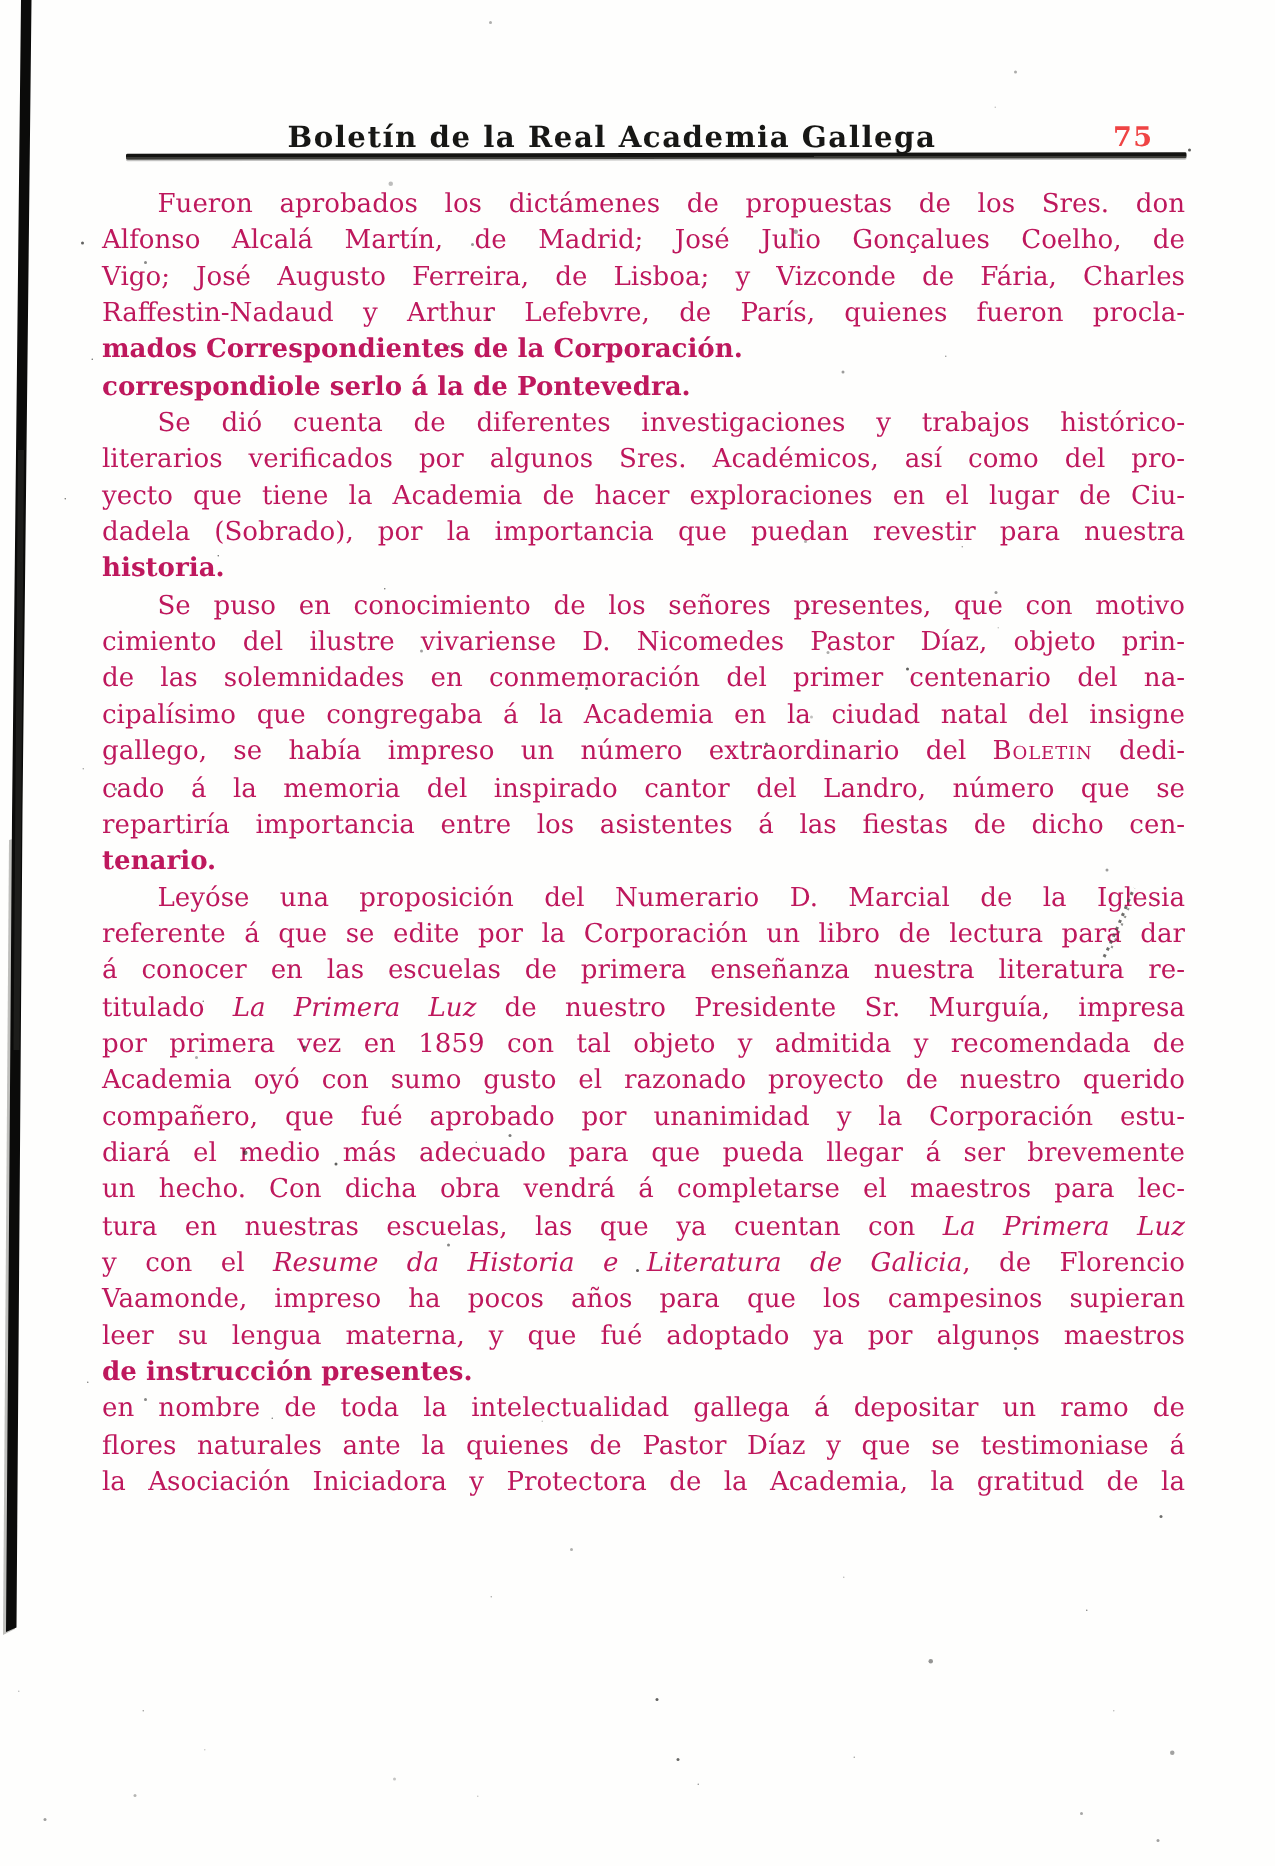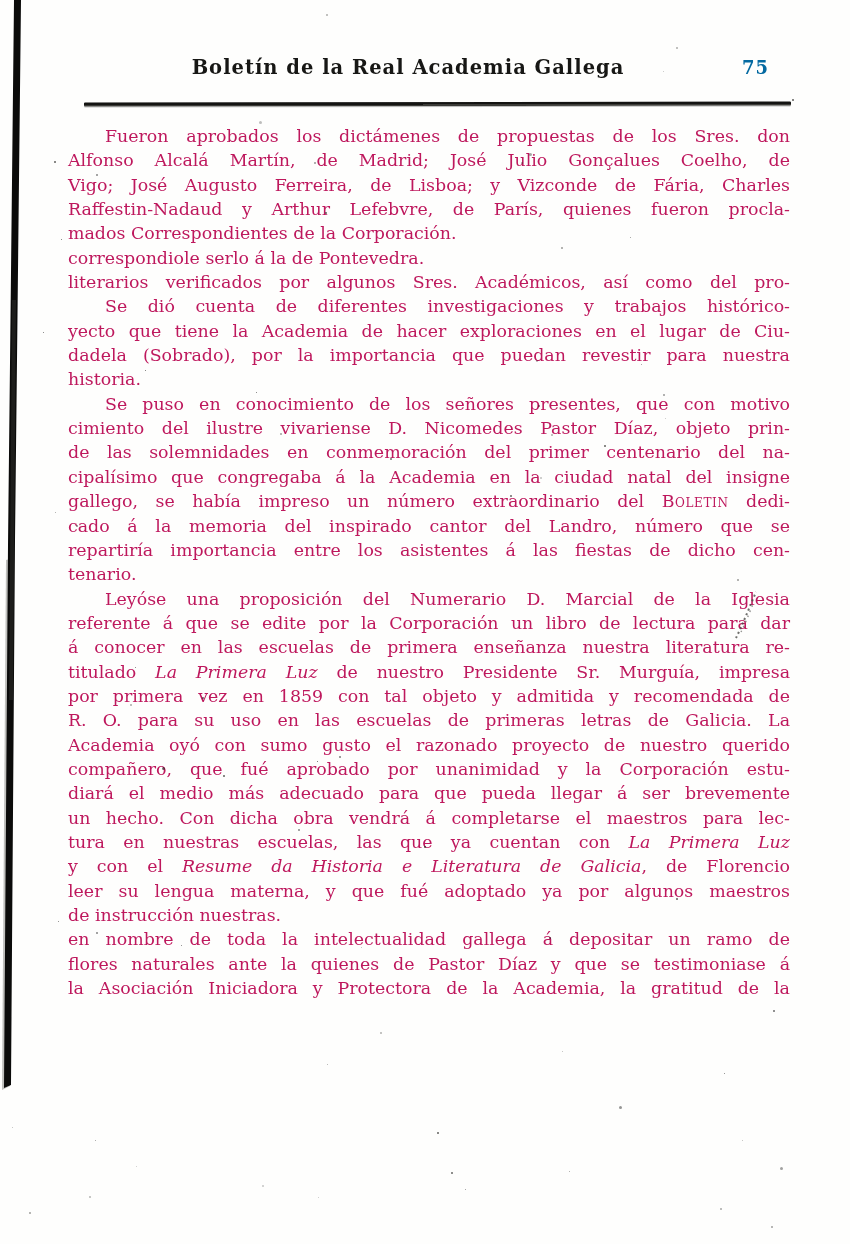--- a/index.html
+++ b/index.html
@@ -11,31 +11,31 @@
     overflow: hidden;
   }
   .page {
     position: absolute; inset: 0;
     background: #fefefd;
     color: #1d1d1b;
   }
   
   .gutter-svg { position: absolute; left: 0; top: 0; }
   
-  .header { position: absolute; top: 56px; left: 0; width: 681px; height: 28px; }
+  .header { position: absolute; top: 80px; left: 0; width: 681px; height: 28px; }
   .running-title {
     position: absolute; left: 88px; width: 640px;
     text-align: center;
     font-size: 19.5px; font-weight: 700; letter-spacing: 1px;
     color: #171715;
   }
   .page-number {
     position: absolute; left: 742px; top: 1px;
     font-size: 18px; font-weight: 700; letter-spacing: 1px;
-    color: #0369a1;
+    color: #ef4444;
   }
   .header-rule {
     position: absolute; top: 102px; left: 84px; width: 707px; height: 4px;
     background: linear-gradient(180deg, #141412 0 62%, #3a3a36 62% 100%);
     border-radius: 1px;
     transform: rotate(-0.08deg);
     box-shadow: 0 1px 0 rgba(20,20,18,0.25);
   }
   
   .text-column {
@@ -46,21 +46,21 @@
     font-size: 17.4px;
     line-height: 24.35px;
     height: 24.35px;
     white-space: nowrap;          
     text-align: justify;
     text-align-last: justify;
     text-justify: inter-word;
     color: #be185d;
   }
   .line.first { text-indent: 37px; }
-  .line.last { text-align-last: left; }
+  .line.last { text-align-last: left; font-weight: bold; }
   .line i { font-style: italic; }
   .line .sc { font-variant: small-caps; letter-spacing: 0.6px; }
   
   .pen-mark { position: absolute; left: 722px; top: 582px; }
   
   .speck { position: absolute; background: #20201e; border-radius: 50%; }
 </style>
 </head>
 <body>
 
@@ -84,51 +84,51 @@
           <div class="line first">Fueron aprobados los dictámenes de propuestas de los Sres. don</div>
           <div class="line">Alfonso Alcalá Martín, de Madrid; José Julio Gonçalues Coelho, de</div>
           <div class="line">Vigo; José Augusto Ferreira, de Lisboa; y Vizconde de Fária, Charles</div>
           <div class="line">Raffestin-Nadaud y Arthur Lefebvre, de París, quienes fueron procla-</div>
           <div class="line last">mados Correspondientes de la Corporación.</div>
         </div>
         <div class="para">
           <div class="line last">correspondiole serlo á la de Pontevedra.</div>
         </div>
         <div class="para">
+          <div class="line first">Se dió cuenta de diferentes investigaciones y trabajos histórico-</div>
           <div class="line">literarios verificados por algunos Sres. Académicos, así como del pro-</div>
-          <div class="line first">Se dió cuenta de diferentes investigaciones y trabajos histórico-</div>
           <div class="line">yecto que tiene la Academia de hacer exploraciones en el lugar de Ciu-</div>
           <div class="line">dadela (Sobrado), por la importancia que puedan revestir para nuestra</div>
           <div class="line last">historia.</div>
         </div>
         <div class="para">
           <div class="line first">Se puso en conocimiento de los señores presentes, que con motivo</div>
           <div class="line">cimiento del ilustre vivariense D. Nicomedes Pastor Díaz, objeto prin-</div>
           <div class="line">de las solemnidades en conmemoración del primer centenario del na-</div>
           <div class="line">cipalísimo que congregaba á la Academia en la ciudad natal del insigne</div>
           <div class="line">gallego, se había impreso un número extraordinario del <span class="sc">Boletin</span> dedi-</div>
           <div class="line">cado á la memoria del inspirado cantor del Landro, número que se</div>
           <div class="line">repartiría importancia entre los asistentes á las fiestas de dicho cen-</div>
           <div class="line last">tenario.</div>
         </div>
         <div class="para">
           <div class="line first">Leyóse una proposición del Numerario D. Marcial de la Iglesia</div>
           <div class="line">referente á que se edite por la Corporación un libro de lectura para dar</div>
           <div class="line">á conocer en las escuelas de primera enseñanza nuestra literatura re-</div>
           <div class="line">titulado <i>La Primera Luz</i> de nuestro Presidente Sr. Murguía, impresa</div>
           <div class="line">por primera vez en 1859 con tal objeto y admitida y recomendada de</div>
-          <div class="line">R. O. para su uso en las escuelas de primeras letras de Galicia. La</div>
           <div class="line">Academia oyó con sumo gusto el razonado proyecto de nuestro querido</div>
           <div class="line">compañero, que fué aprobado por unanimidad y la Corporación estu-</div>
           <div class="line">diará el medio más adecuado para que pueda llegar á ser brevemente</div>
           <div class="line">un hecho. Con dicha obra vendrá á completarse el maestros para lec-</div>
           <div class="line">tura en nuestras escuelas, las que ya cuentan con <i>La Primera Luz</i></div>
           <div class="line">y con el <i>Resume da Historia e Literatura de Galicia</i>, de Florencio</div>
+          <div class="line">Vaamonde, impreso ha pocos años para que los campesinos supieran</div>
           <div class="line">leer su lengua materna, y que fué adoptado ya por algunos maestros</div>
-          <div class="line last">de instrucción nuestras.</div>
+          <div class="line last">de instrucción presentes.</div>
         </div>
         <div class="para">
           <div class="line">en nombre de toda la intelectualidad gallega á depositar un ramo de</div>
           <div class="line">flores naturales ante la quienes de Pastor Díaz y que se testimoniase á</div>
           <div class="line">la Asociación Iniciadora y Protectora de la Academia, la gratitud de la</div>
         </div>
       </div>
   </main>
 
   <svg class="pen-mark" width="50" height="70" viewBox="0 0 50 70">

